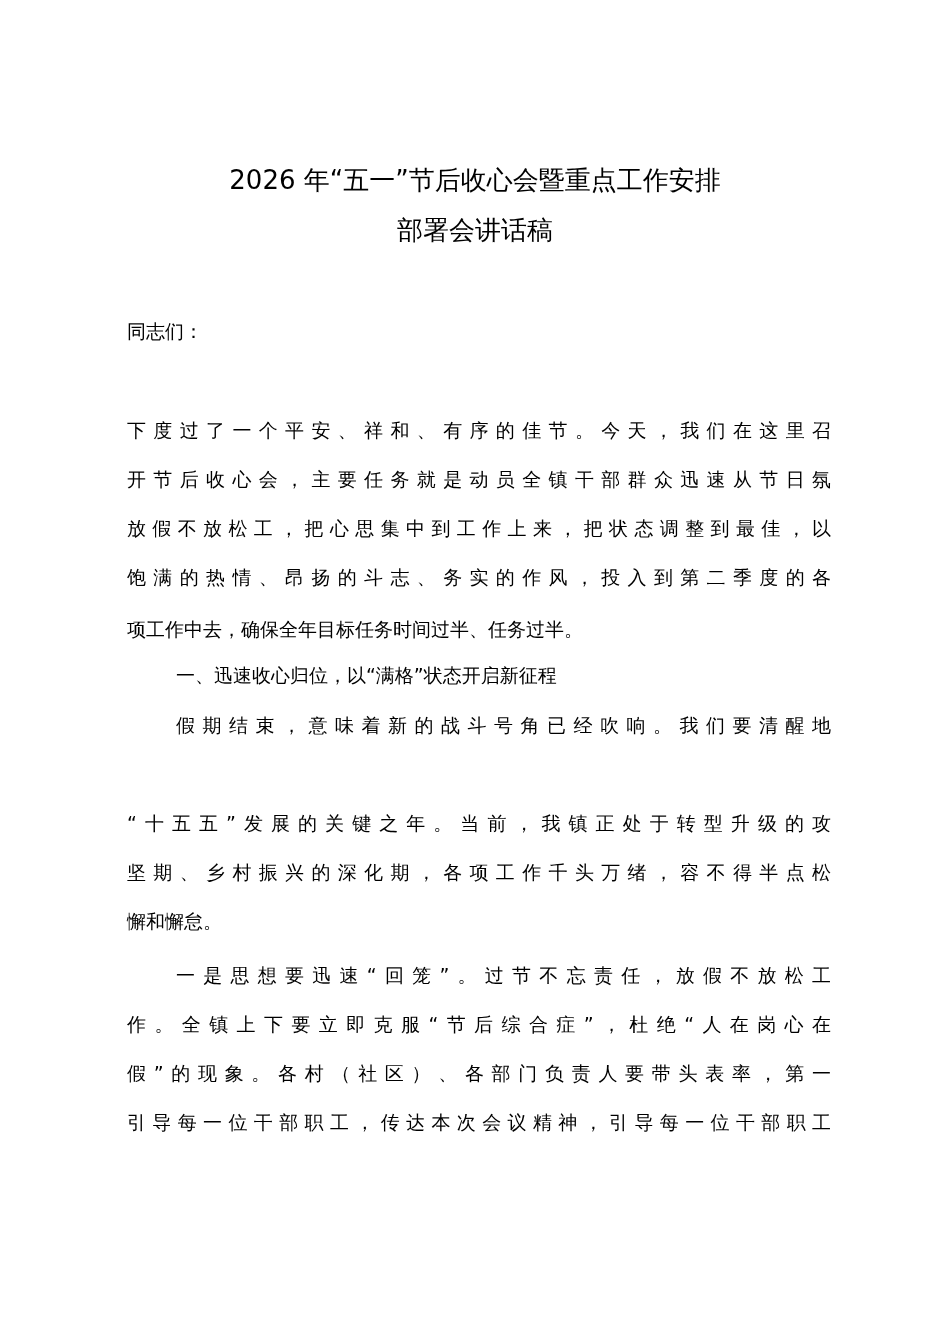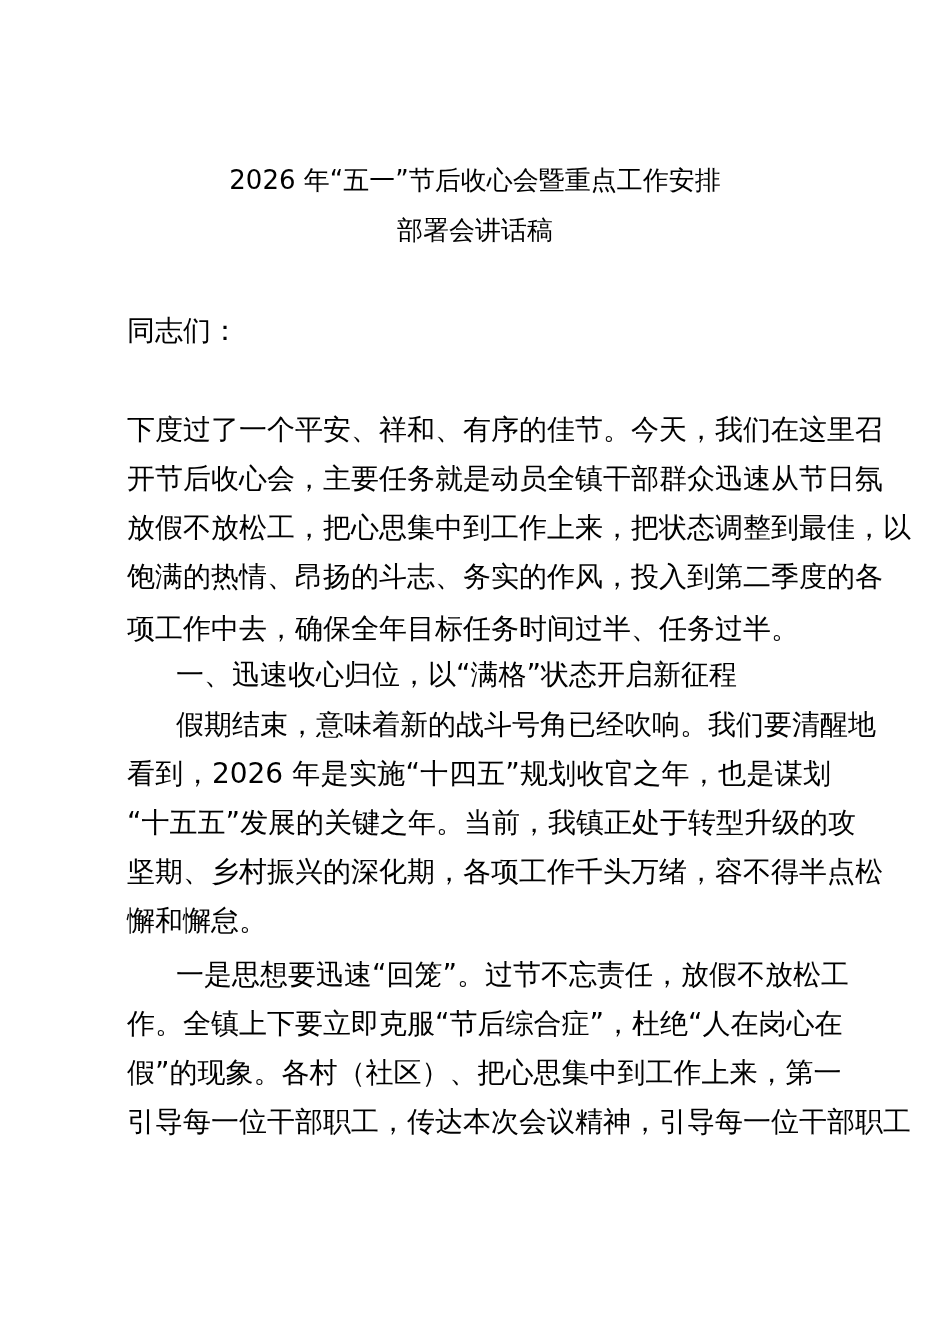--- a/index.html
+++ b/index.html
@@ -30,21 +30,21 @@
       text-align: center;
       font-size: 26px;
       line-height: 50px;
       white-space: nowrap;
     }
     .title-line-1 { top: 155px; }
     .title-line-2 { top: 205px; }
     .line {
       position: absolute;
       left: 127px;
-      font-size: 28px;
+      font-size: 19px;
       line-height: 30px;
       white-space: nowrap;
     }
     .line.justify {
       width: 704px;
       text-align: justify;
       text-align-last: justify;
     }
     .line.indent { left: 176px; }
     .line.indent.justify { width: 655px; }
@@ -61,23 +61,22 @@
 
   <div class="line justify" style="top:415px;">下度过了一个平安、祥和、有序的佳节。今天，我们在这里召</div>
   <div class="line justify" style="top:464px;">开节后收心会，主要任务就是动员全镇干部群众迅速从节日氛</div>
   <div class="line justify" style="top:513px;">放假不放松工，把心思集中到工作上来，把状态调整到最佳，以</div>
   <div class="line justify" style="top:562px;">饱满的热情、昂扬的斗志、务实的作风，投入到第二季度的各</div>
   <div class="line" style="top:614px;text-align:center;">项工作中去，确保全年目标任务时间过半、任务过半。</div>
 
   <div class="line indent justify" style="top:710px;">假期结束，意味着新的战斗号角已经吹响。我们要清醒地</div>
 
   <div class="line indent" style="top:660px;">一、迅速收心归位，以“满格”状态开启新征程</div>
-  <div class="line justify" style="top:759px;">看到，2026 年是实施“十四五”规划收官之年，也是谋划</div>
   <div class="line justify" style="top:808px;">“十五五”发展的关键之年。当前，我镇正处于转型升级的攻</div>
   <div class="line justify" style="top:857px;">坚期、乡村振兴的深化期，各项工作千头万绪，容不得半点松</div>
   <div class="line" style="top:906px;">懈和懈怠。</div>
 
   <div class="line indent justify" style="top:960px;">一是思想要迅速“回笼”。过节不忘责任，放假不放松工</div>
   <div class="line justify" style="top:1009px;">作。全镇上下要立即克服“节后综合症”，杜绝“人在岗心在</div>
-  <div class="line justify" style="top:1058px;">假”的现象。各村（社区）、把心思集中到工作上来，第一</div>
+  <div class="line justify" style="top:1058px;">假”的现象。各村（社区）、各部门负责人要带头表率，第一</div>
   <div class="line justify" style="top:1107px;">引导每一位干部职工，传达本次会议精神，引导每一位干部职工</div>
 
 </div>
 
 </body></html>

